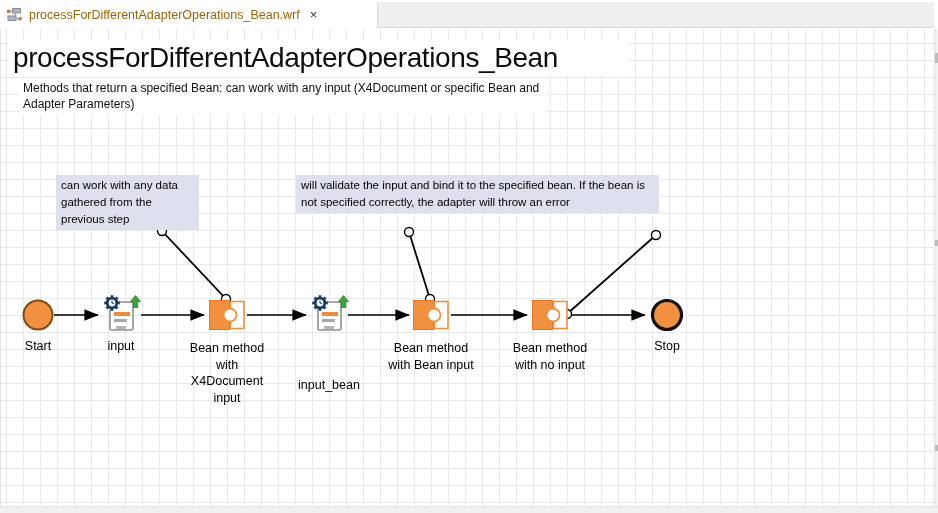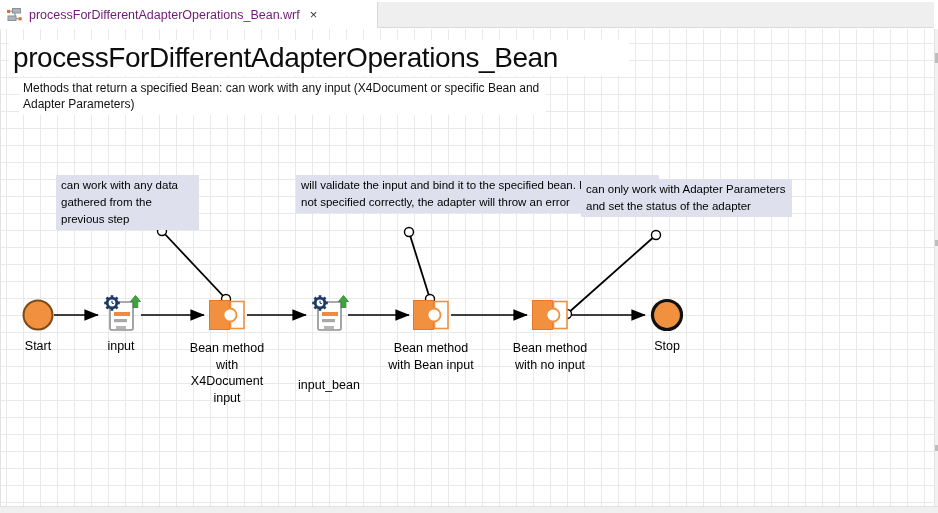--- a/index.html
+++ b/index.html
@@ -16,21 +16,21 @@
   .tabbar {
     position: absolute; left:0; top:0; width:938px; height:29px;
     background:#ffffff;
   }
   .tab {
     position:absolute; left:0; top:0; height:29px; width:377px;
     background:#ffffff; display:flex; align-items:center;
     padding-left:6px;
   }
   .tab-icon { width:18px; height:15px; margin-right:5px; flex:0 0 auto; }
-  .tab-title { font-size:12.5px; color:#701a75; white-space:nowrap; }
+  .tab-title { font-size:12.5px; color:#a16207; white-space:nowrap; }
   .tab-close {
     font-size:13px; color:#333; margin-left:8px; cursor:pointer;
     line-height:13px; padding:1px 2px;
   }
   .tabbar-rest {
     position:absolute; left:377px; top:2px; width:557px; height:26px;
     background:#efefef; border-left:1px solid #d9d9d9; border-bottom:1px solid #d9d9d9;
   }
 
   
@@ -154,21 +154,20 @@
 
     <div class="title-block">
       <div class="title-text">processForDifferentAdapterOperations_Bean</div>
     </div>
     <div class="subtitle-block">
       <div class="subtitle-text">Methods that return a specified Bean: can work with any input (X4Document or specific Bean and Adapter Parameters)</div>
     </div>
 
     <div class="note note1">can work with any data gathered from the previous step</div>
     <div class="note note2">will validate the input and bind it to the specified bean. If the bean is not specified correctly, the adapter will throw an error</div>
-    <div class="note note3">can only work with Adapter Parameters and set the status of the adapter</div>
 
     <svg class="node-icon icon-start" width="32" height="32" viewBox="0 0 32 32">
       <circle cx="16" cy="16" r="14.5" fill="#F1903F" stroke="#7D4A16" stroke-width="2"></circle>
     </svg>
     <div class="node-label lbl-start">Start</div>
 
     <svg class="node-icon icon-input" width="40" height="42" viewBox="0 0 40 42">
       <rect x="9" y="9" width="23" height="28" rx="1.5" fill="#fff" stroke="#8f8f8f" stroke-width="1.6"></rect>
       <rect x="13" y="19" width="16" height="4" fill="#F08A3C"></rect>
       <rect x="13" y="26" width="13" height="3.2" fill="#a8a8a8"></rect>

